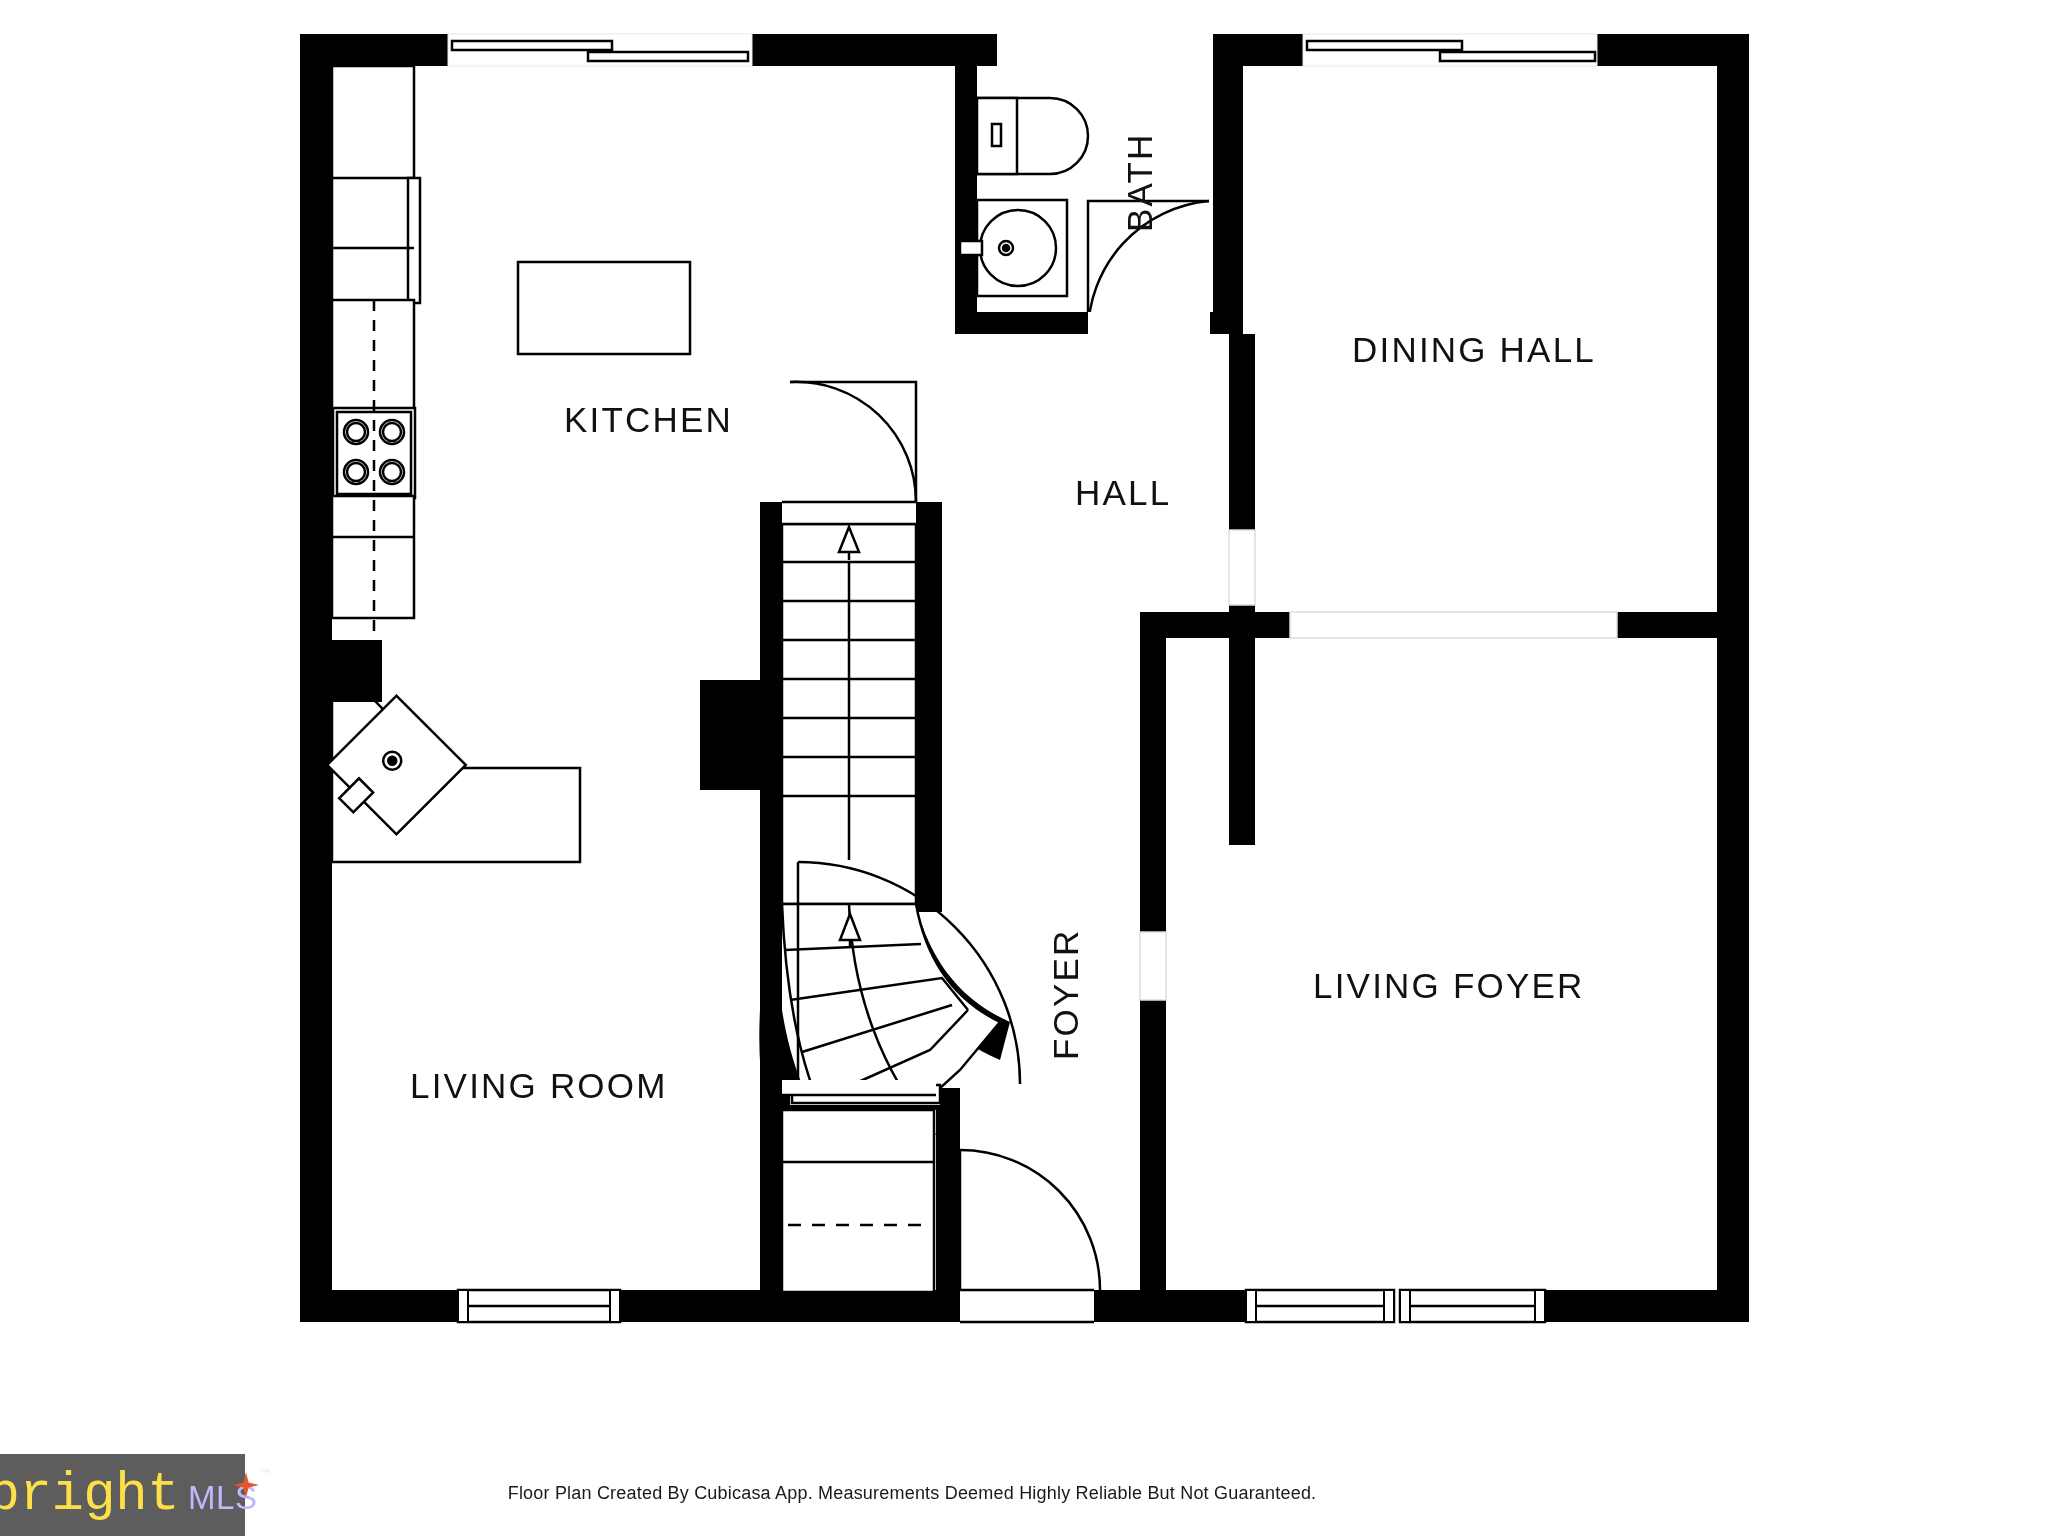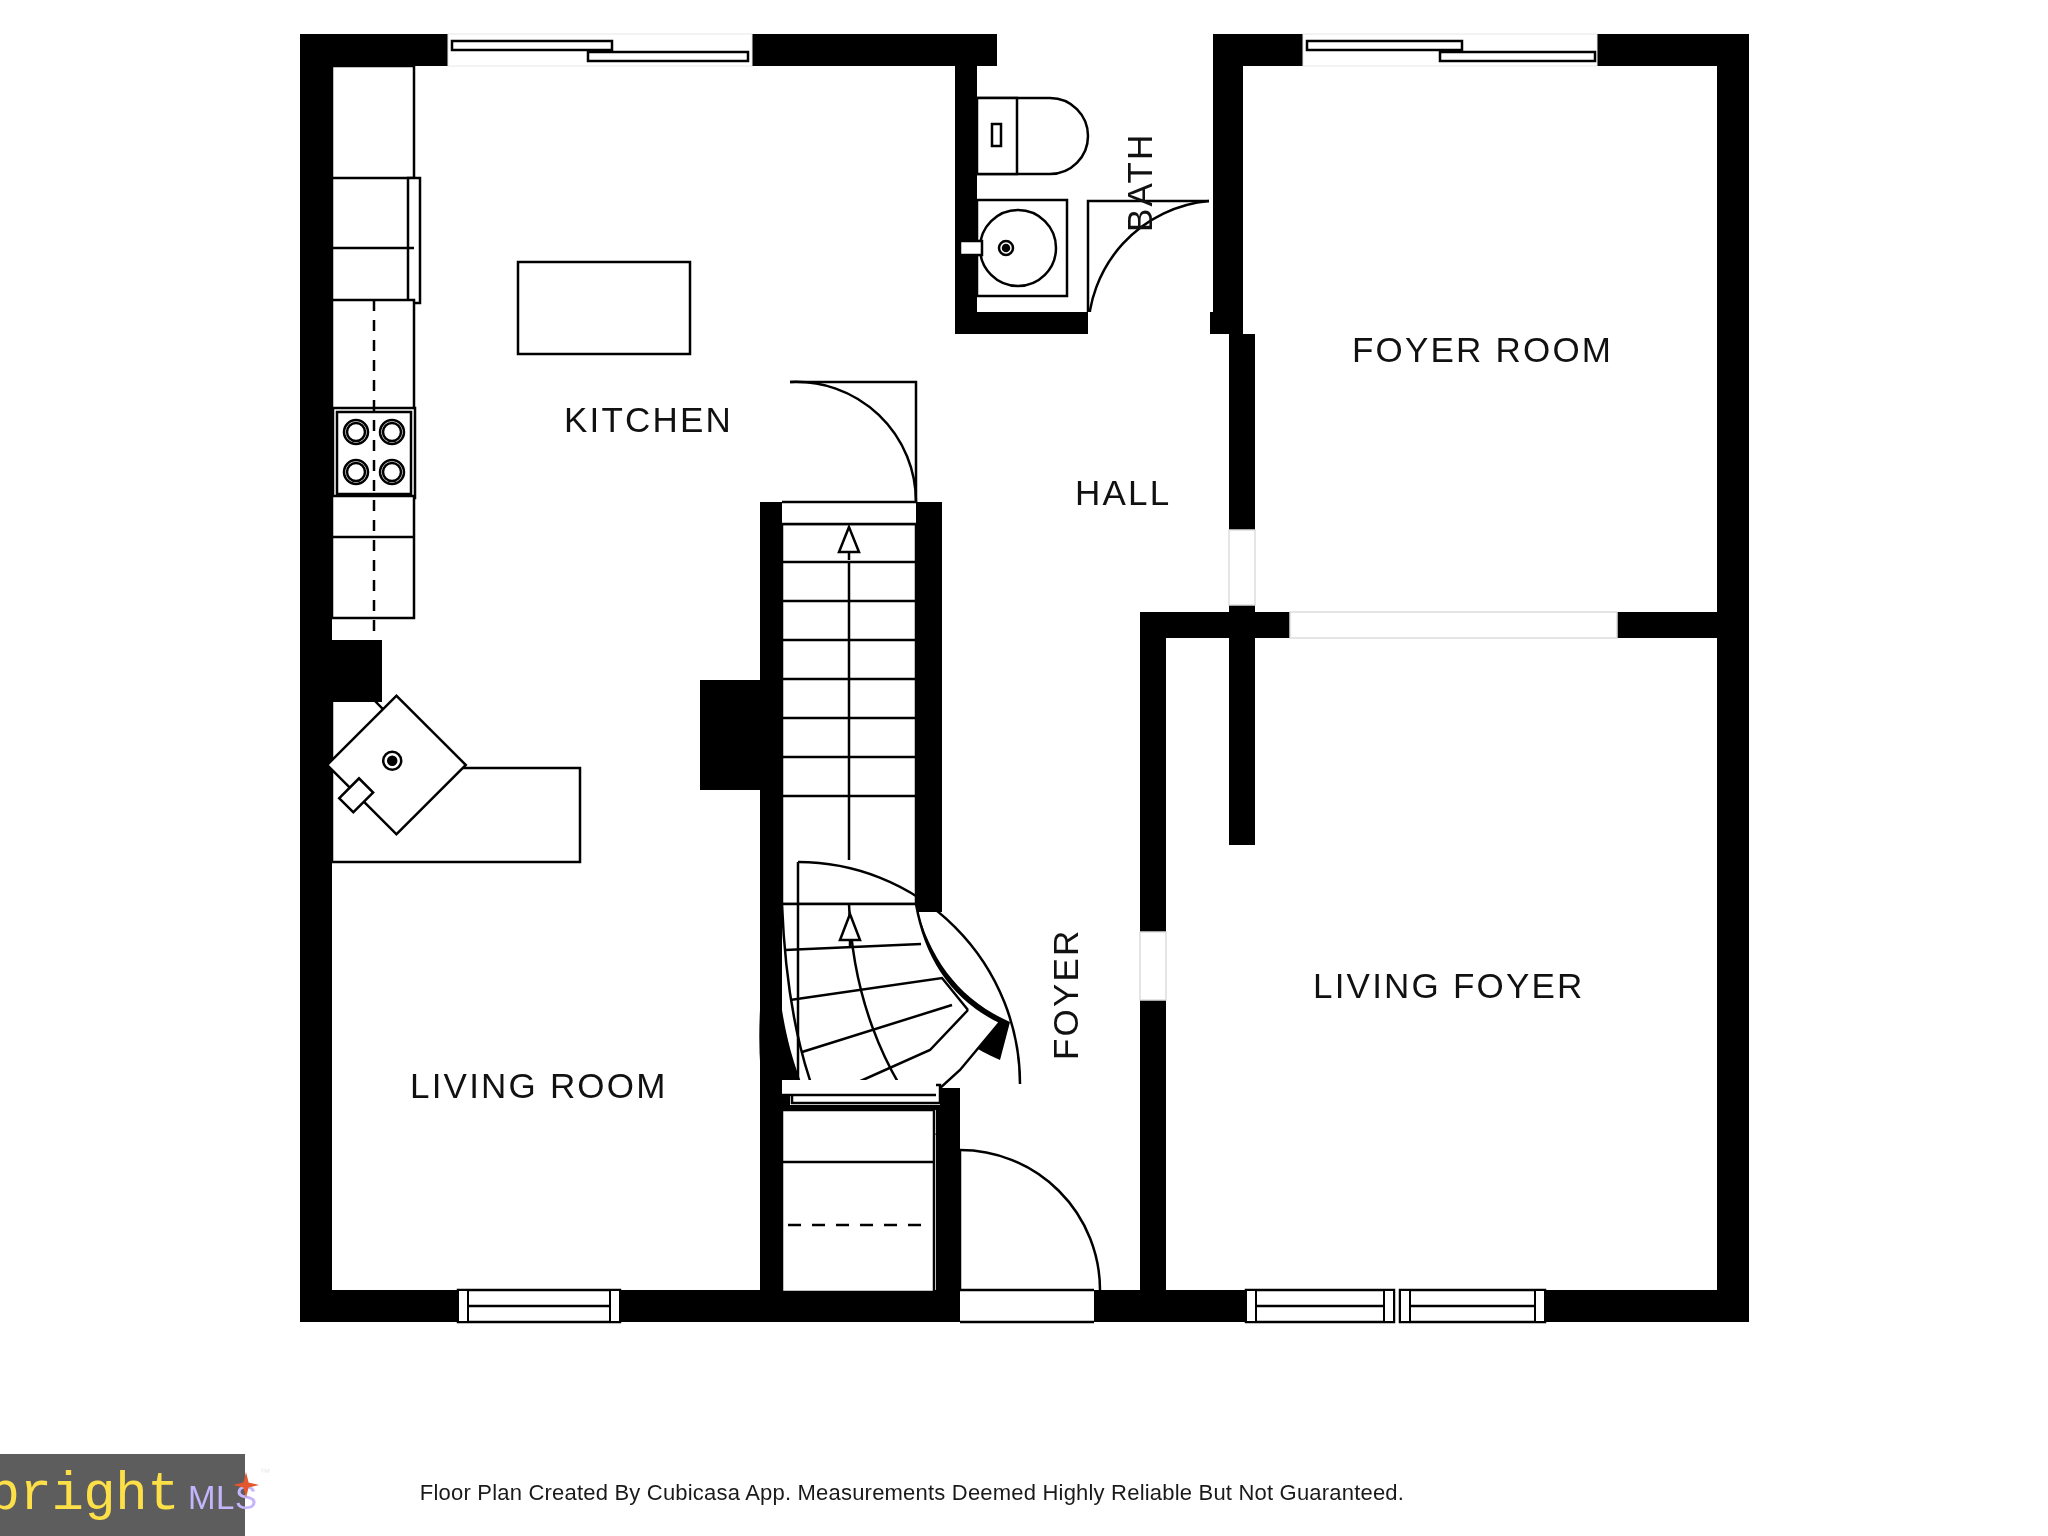--- a/index.html
+++ b/index.html
@@ -53,21 +53,21 @@
   #logo-star{
     position:absolute;
     width:26px;height:26px;
     right:-2px;top:4px;
     pointer-events:none;
   }
   #footer-note{
     position:absolute;left:0;top:0;width:1824px;height:86px;
     display:flex;align-items:center;justify-content:center;
     font-family:"Liberation Sans",sans-serif;
-    font-size:22px;color:#1a1a1a;letter-spacing:0.2px;
+    font-size:18px;color:#1a1a1a;letter-spacing:0.2px;
   }
 </style>
 </head>
 <body>
 
 <div id="page">
 
   <div id="plan">
     <svg width="2048" height="1450" viewBox="0 0 2048 1450" xmlns="http://www.w3.org/2000/svg">
 
@@ -343,21 +343,21 @@
         <rect x="1290" y="612" width="327" height="26"></rect>
         <rect x="1140" y="932" width="26" height="68"></rect>
       </g>
 
     </svg>
 
     <div class="room-label" style="left:564px;top:402px;">KITCHEN</div>
 
     <div class="room-label rot" style="left:1122px;top:232px;">BATH</div>
 
-    <div class="room-label" style="left:1352px;top:332px;">FOYER ROOM</div>
+    <div class="room-label" style="left:1352px;top:332px;">DINING HALL</div>
 
     <div class="room-label" style="left:1036px;top:475px;margin-left:39px;">HALL</div>
 
     <div class="room-label" style="left:1313px;top:968px;">LIVING FOYER</div>
 
     <div class="room-label rot" style="left:1048px;top:1060px;">FOYER</div>
 
     <div class="room-label" style="left:410px;top:1068px;">LIVING ROOM</div>
   </div>
 

